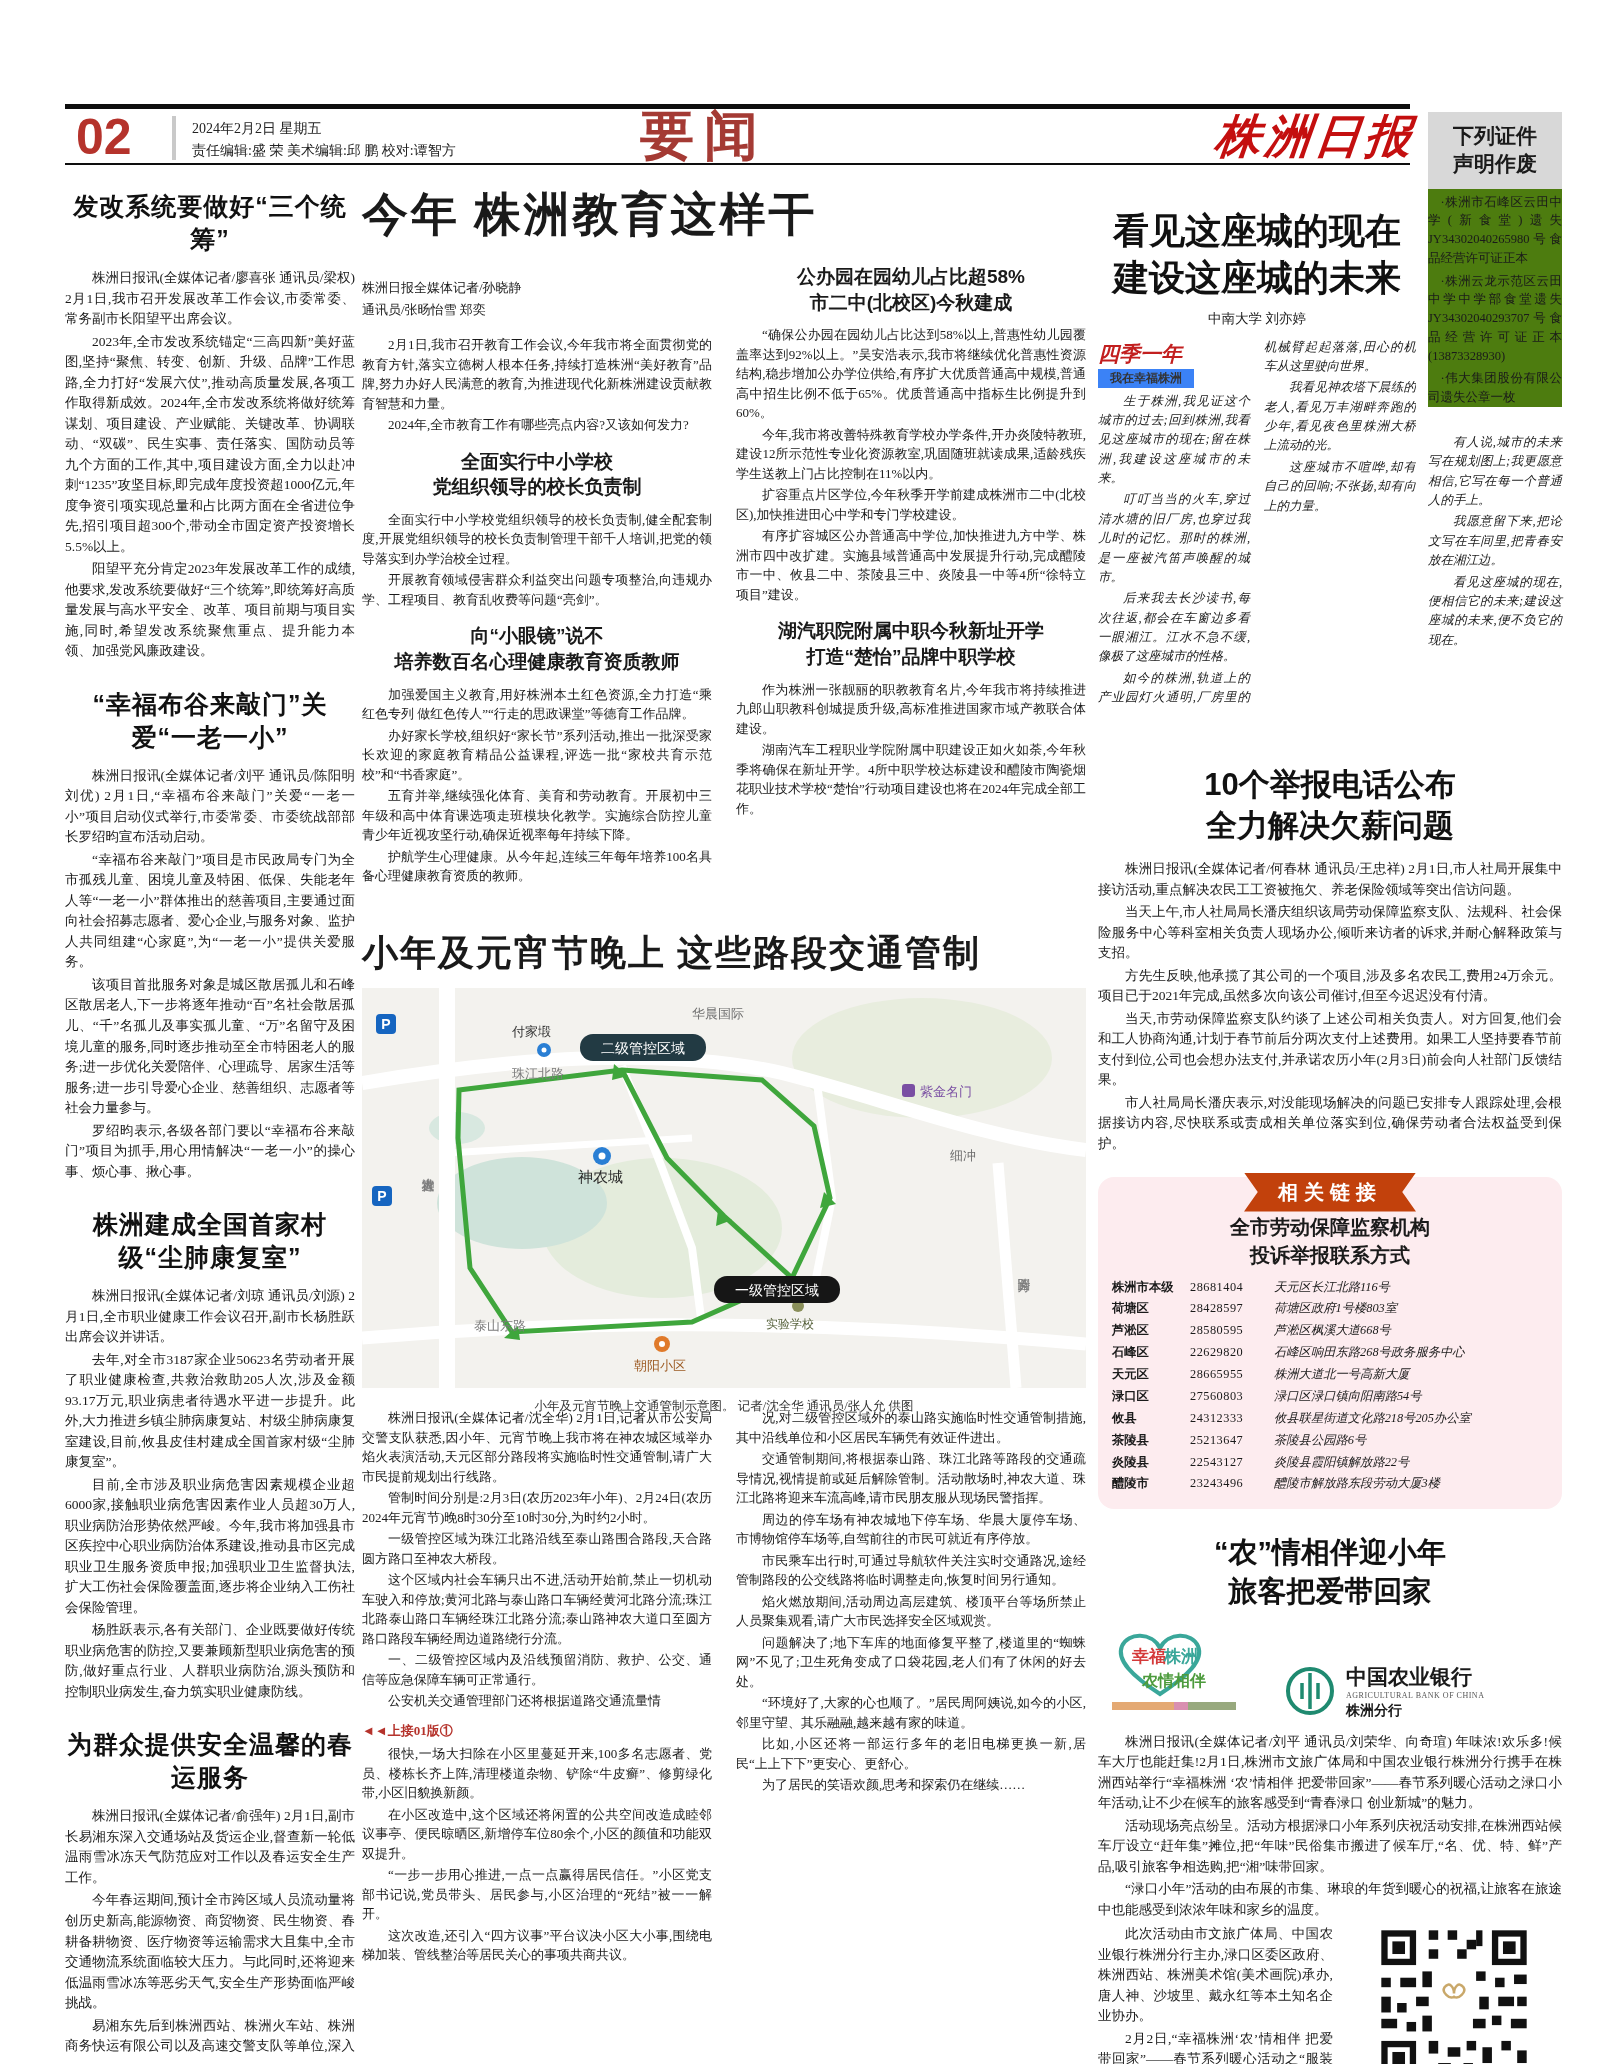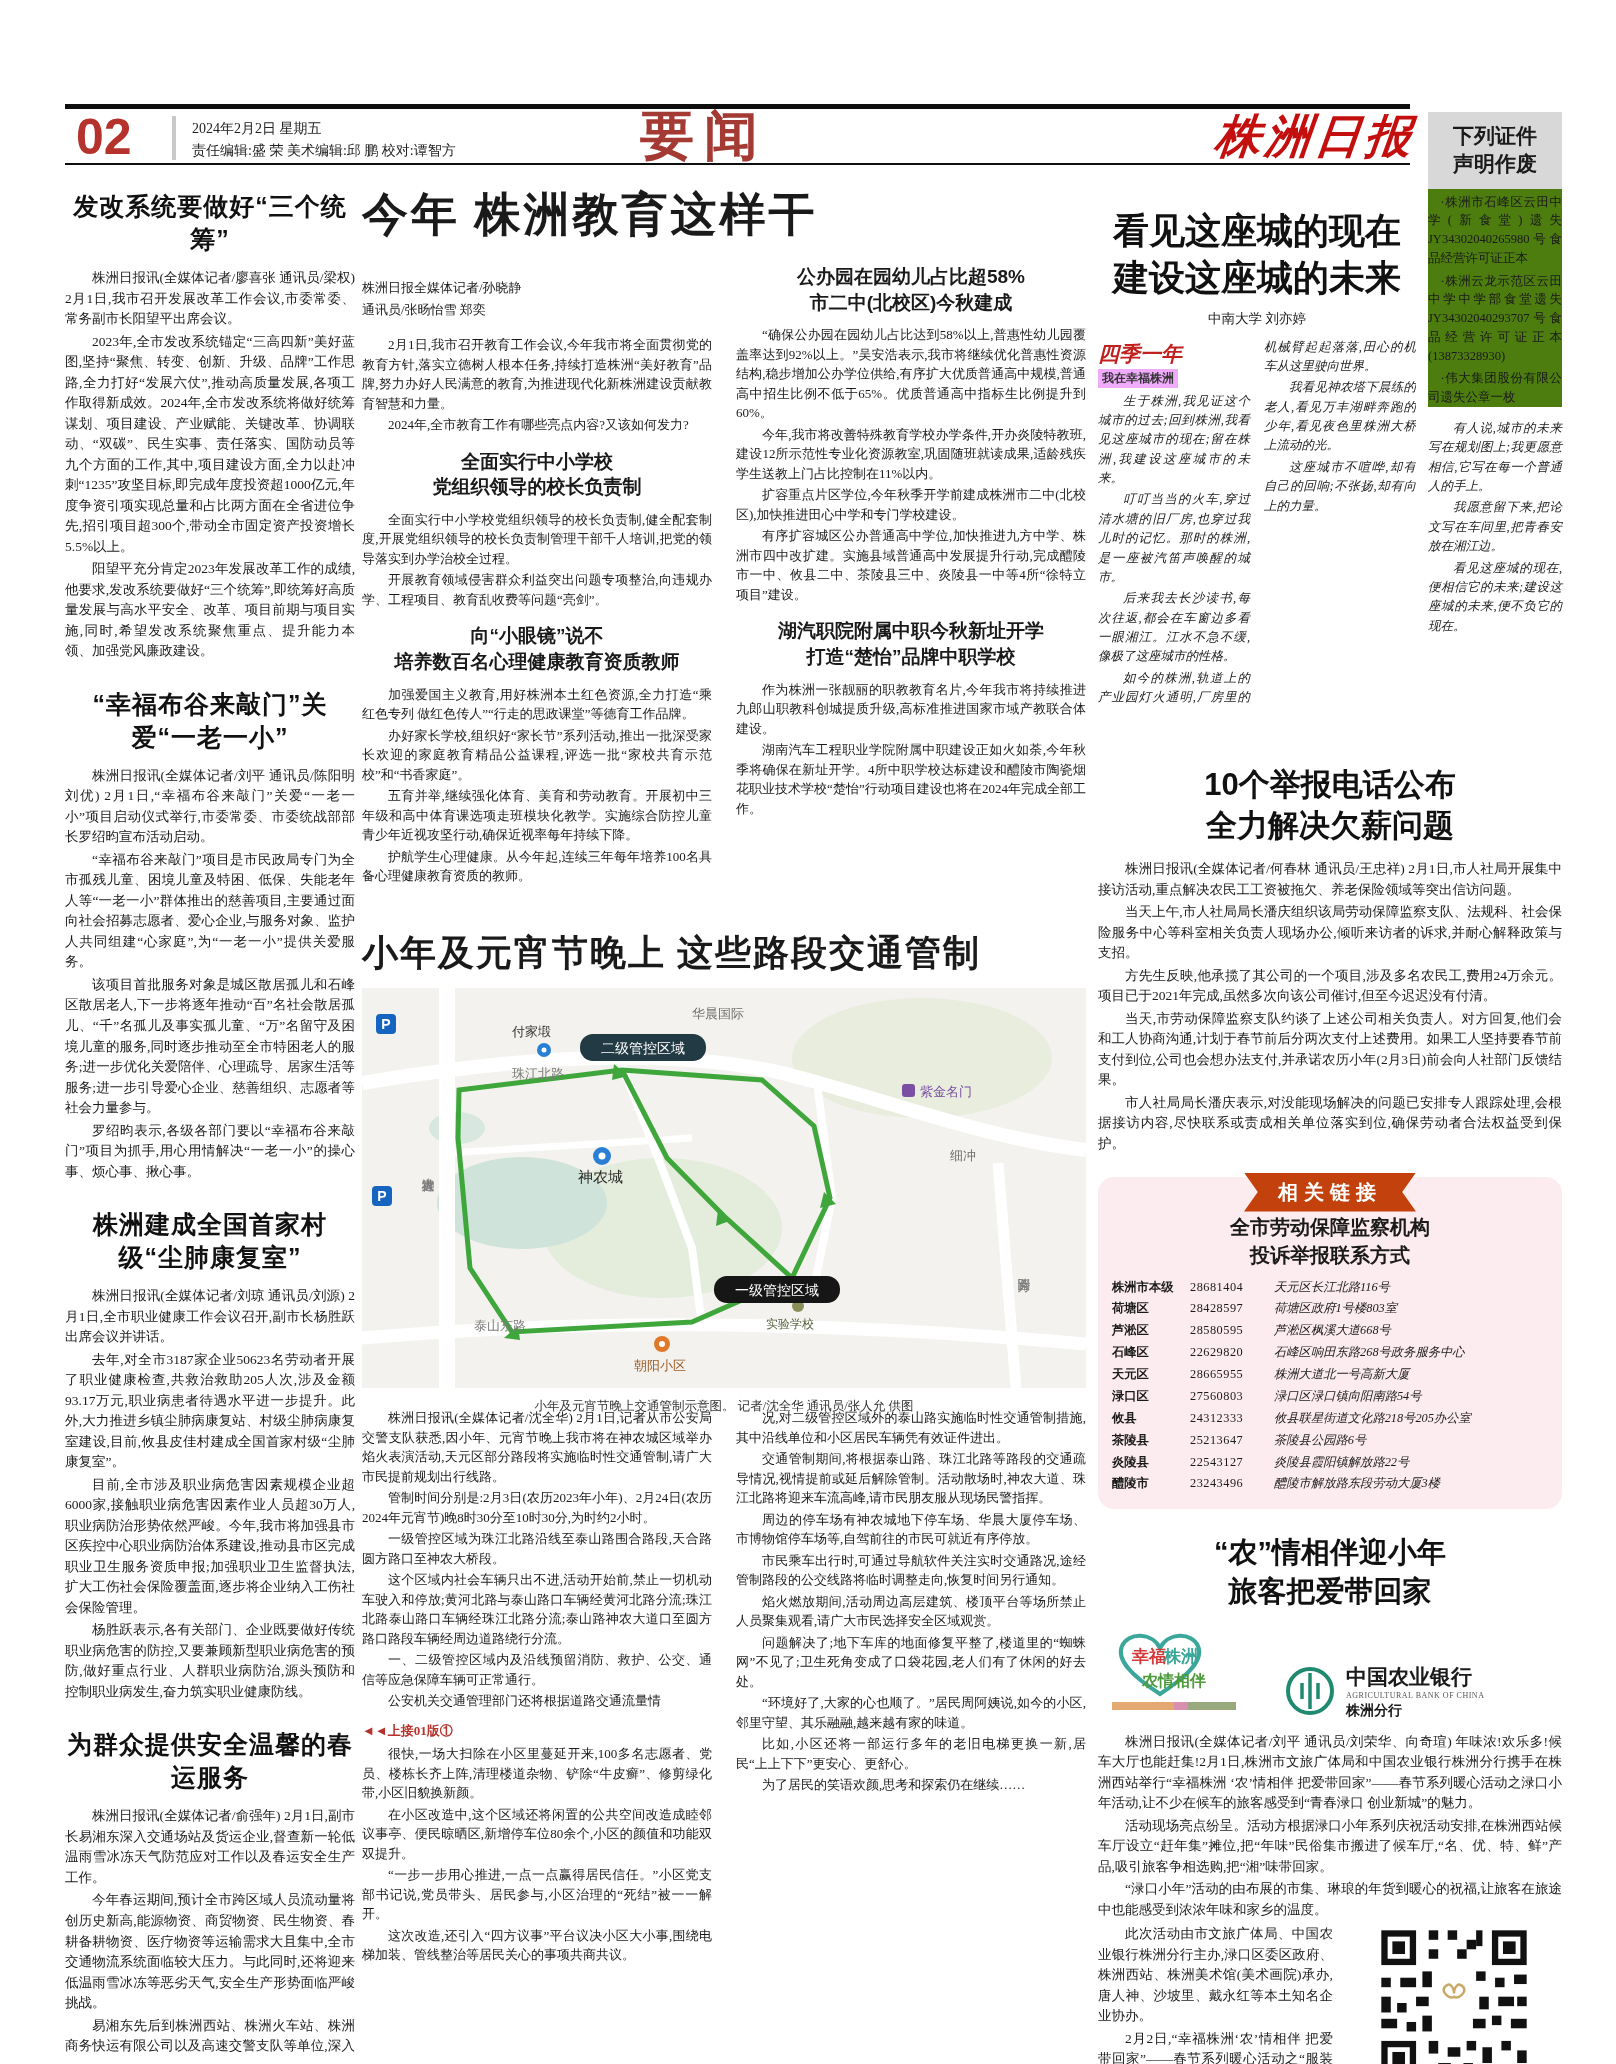--- a/index.html
+++ b/index.html
@@ -43,21 +43,21 @@
   
   #right-col{position:absolute;left:1098px;top:112px;width:464px;}
   #right-top{display:flex;gap:12px;}
   #essay{width:318px;}
   #essay h2{font-size:36px;line-height:1.3;margin:96px 0 8px 0;}
   #essay-byline{text-align:center;font-size:13.5px;margin-bottom:10px;}
   #essay-body{height:400px;column-count:2;column-gap:14px;column-fill:auto;overflow:hidden;}
   #essay-body p{margin:0 0 2px 0;font-size:12.5px;line-height:1.55;text-align:justify;text-indent:2em;font-style:italic;}
   #seasons-logo{float:left;width:118px;margin:2px 6px 4px 0;}
   #seasons-l1{font-size:21px;font-weight:900;color:#c21f1f;font-style:italic;font-family:"Liberation Sans",sans-serif;}
-  #seasons-l2{font-size:12px;font-weight:700;color:#333;background:#f0abfc;padding:1px 4px;display:inline-block;}
+  #seasons-l2{font-size:12px;font-weight:700;color:#333;background:#3b82f6;padding:1px 12px;display:inline-block;}
   #notice-strip{width:134px;}
   #notice-box{background:#4d7c0f;}
   #notice-title{background:#d8d8d8;font-size:21px;font-weight:800;text-align:center;padding:10px 4px;line-height:1.35;font-family:"Liberation Sans",sans-serif;}
   #notice-box p{font-size:12.5px;line-height:1.5;text-align:justify;text-indent:1em;margin:4px 0;}
   #notice-strip .strip-essay p{font-size:12.5px;line-height:1.55;text-align:justify;text-indent:2em;font-style:italic;margin:0 0 2px 0;}
   
   #wage{margin-top:26px;}
   #wage h2{font-size:31px;line-height:1.35;margin-bottom:12px;}
   
   #links-box{position:relative;background:#fdecef;border-radius:16px;margin-top:22px;padding:26px 14px 14px 14px;}
@@ -302,21 +302,21 @@
       <div id="notice-strip">
         <div id="notice-box">
           <div id="notice-title" class="pre">下列证件
 声明作废</div>
           <div>
               <p>·株洲市石峰区云田中学(新食堂)遗失JY34302040265980号食品经营许可证正本</p>
               <p>·株洲云龙示范区云田中学中学部食堂遗失JY34302040293707号食品经营许可证正本(13873328930)</p>
               <p>·伟大集团股份有限公司遗失公章一枚</p>
             </div>
         </div>
-        <div class="strip-essay" style="margin-top:12px;">
+        <div class="strip-essay" style="margin-top:26px;">
             <p>有人说,城市的未来写在规划图上;我更愿意相信,它写在每一个普通人的手上。</p>
             <p>我愿意留下来,把论文写在车间里,把青春安放在湘江边。</p>
             <p>看见这座城的现在,便相信它的未来;建设这座城的未来,便不负它的现在。</p>
           </div>
       </div>
     </div>
 
     <div id="wage">
       <h2 class="headline pre">10个举报电话公布
 全力解决欠薪问题</h2>

